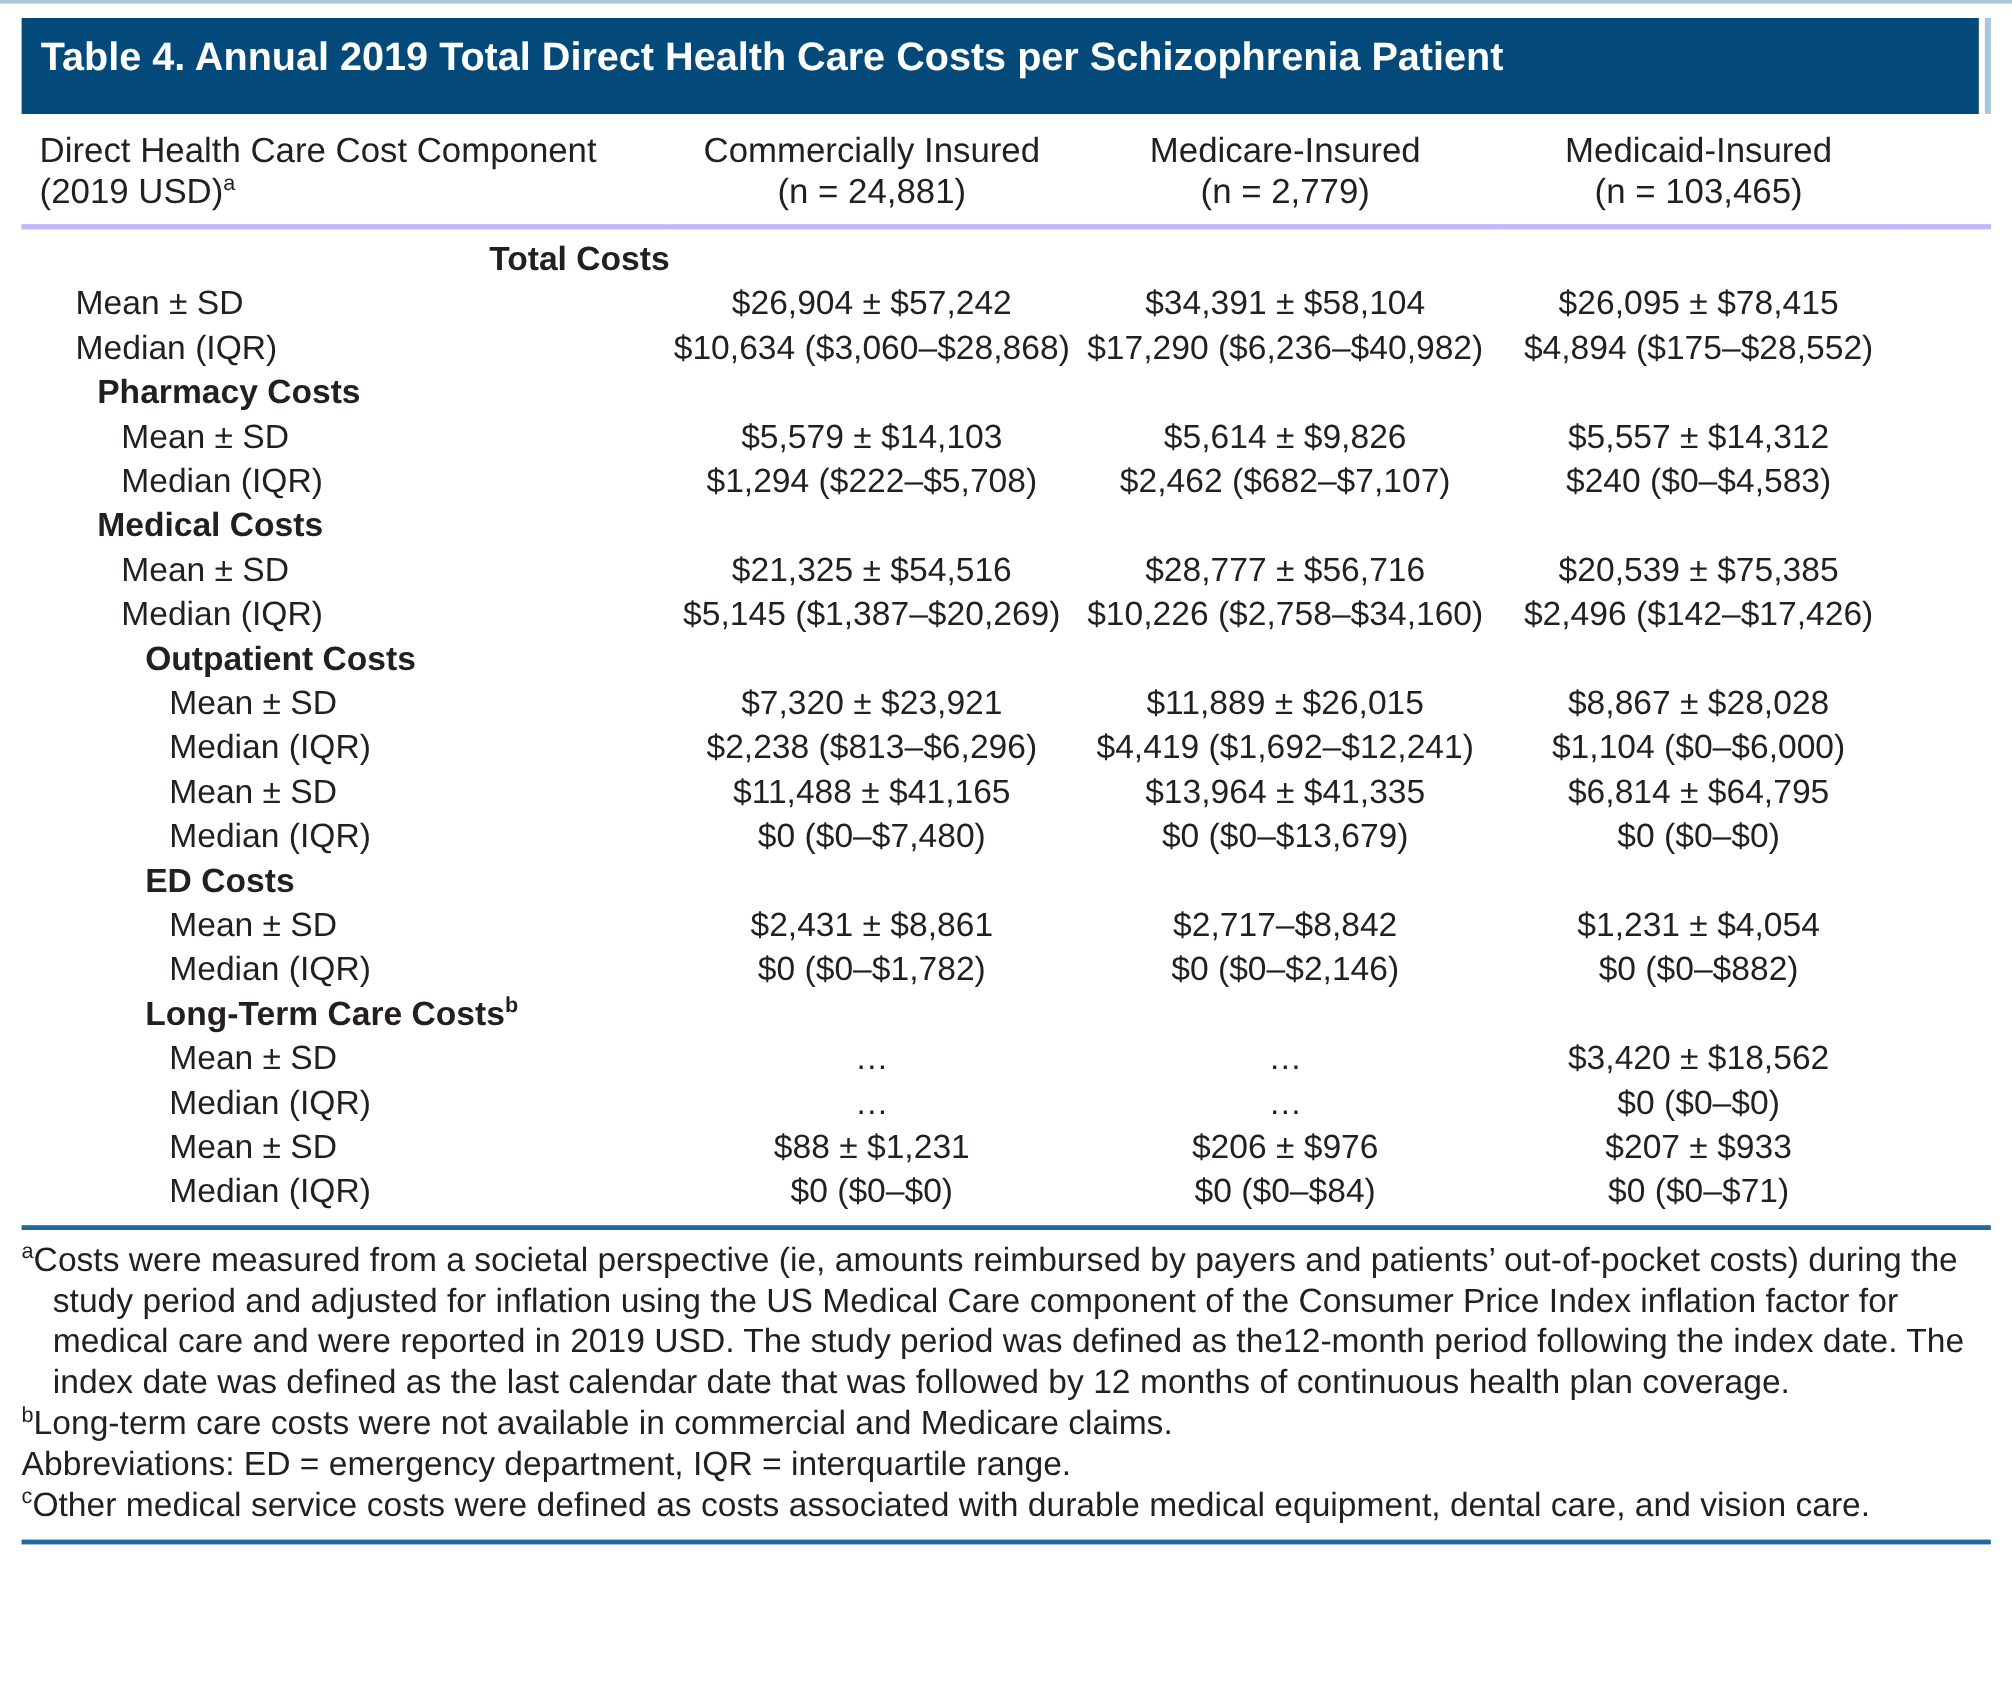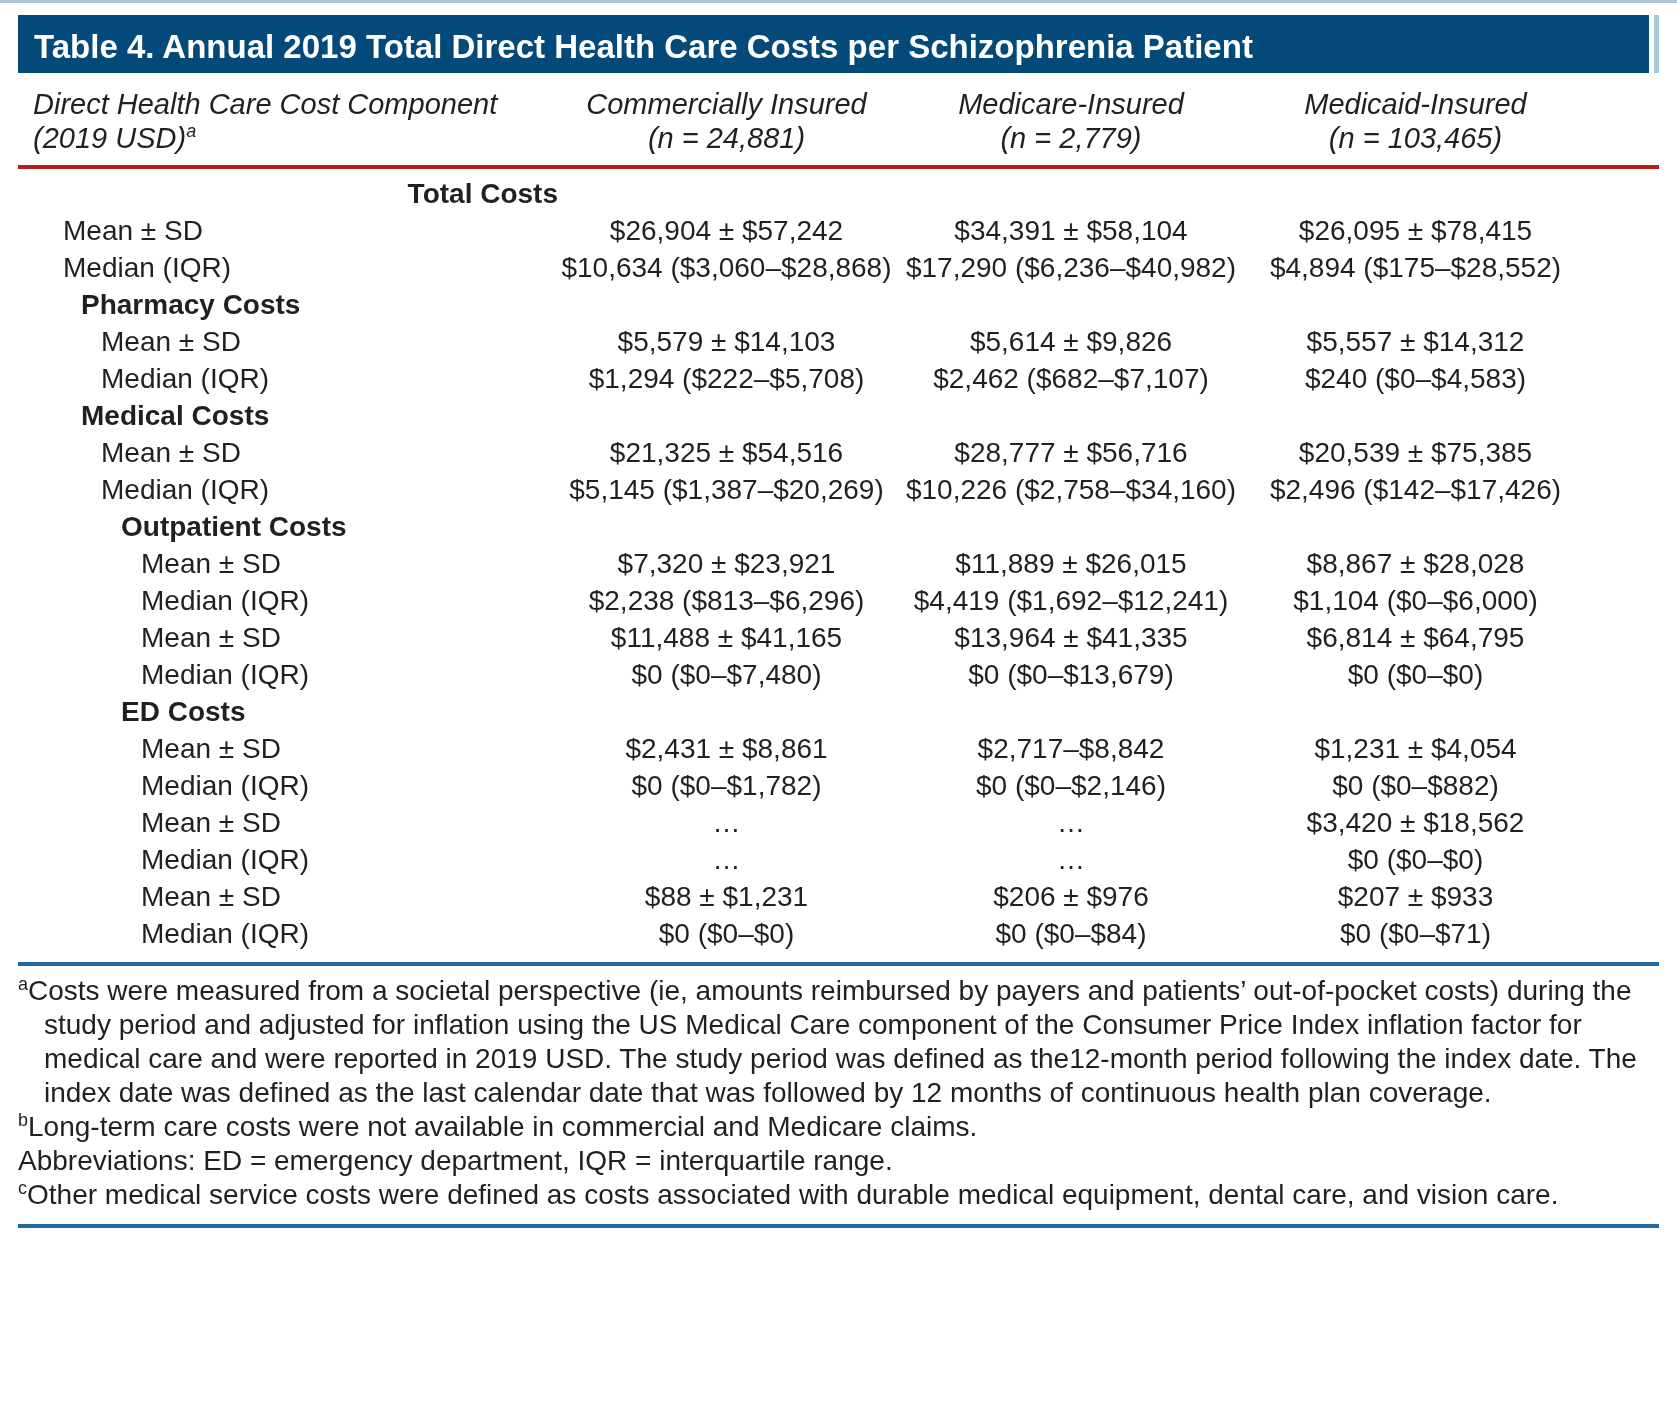--- a/index.html
+++ b/index.html
@@ -4,21 +4,21 @@
 <style>
   html, body { margin: 0; padding: 0; background: #ffffff; }
   body {
     width: 1677px;
     font-family: "Liberation Sans", "DejaVu Sans", sans-serif;
     color: #231F20;
   }
   .top-rule { height: 3px; background: #AFC6D6; }
   .page { padding: 0 18px; }
 
-  .title-row { display: flex; margin-top: 12px; height: 58px; }
+  .title-row { display: flex; margin-top: 12px; height: 80px; }
   .title-bar {
     flex: 1;
     background: #03497A;
     color: #ffffff;
     font-weight: bold;
     font-size: 33px;
     line-height: 64px;
     padding-left: 16px;
     white-space: nowrap;
     overflow: hidden;
@@ -28,26 +28,25 @@
   table.costs {
     border-collapse: collapse;
     table-layout: fixed;
     width: 1641px;
     margin-top: 2px;
   }
   thead th {
     vertical-align: bottom;
     padding-top: 12px;
     padding-bottom: 10px;
-    border-bottom: 4px solid #b91c1c;
+    border-bottom: 4px solid #c4b5fd;
     font-weight: normal;
     font-size: 29px;
     line-height: 34px;
     white-space: nowrap;
-    font-style: italic;
   }
   th.col-label { text-align: left; padding-left: 0; }
   th.col-value { text-align: center; }
   .h-line1, .h-line2 { display: block; }
   th.col-label .h-line1, th.col-label .h-line2 { padding-left: 15px; }
 
   tbody td {
     font-size: 28px;
     line-height: 37px;
     white-space: nowrap;
@@ -229,20 +228,27 @@
           <td></td>
         </tr>
         <tr>
           <td class="label-cell ind5">Median (IQR)</td>
           <td class="value-cell">$0 ($0–$1,782)</td>
           <td class="value-cell">$0 ($0–$2,146)</td>
           <td class="value-cell">$0 ($0–$882)</td>
           <td></td>
         </tr>
         <tr>
+          <td class="label-cell ind4 bold">Long-Term Care Costs<sup>b</sup></td>
+          <td class="value-cell"></td>
+          <td class="value-cell"></td>
+          <td class="value-cell"></td>
+          <td></td>
+        </tr>
+        <tr>
           <td class="label-cell ind5">Mean ± SD</td>
           <td class="value-cell">…</td>
           <td class="value-cell">…</td>
           <td class="value-cell">$3,420 ± $18,562</td>
           <td></td>
         </tr>
         <tr>
           <td class="label-cell ind5">Median (IQR)</td>
           <td class="value-cell">…</td>
           <td class="value-cell">…</td>

